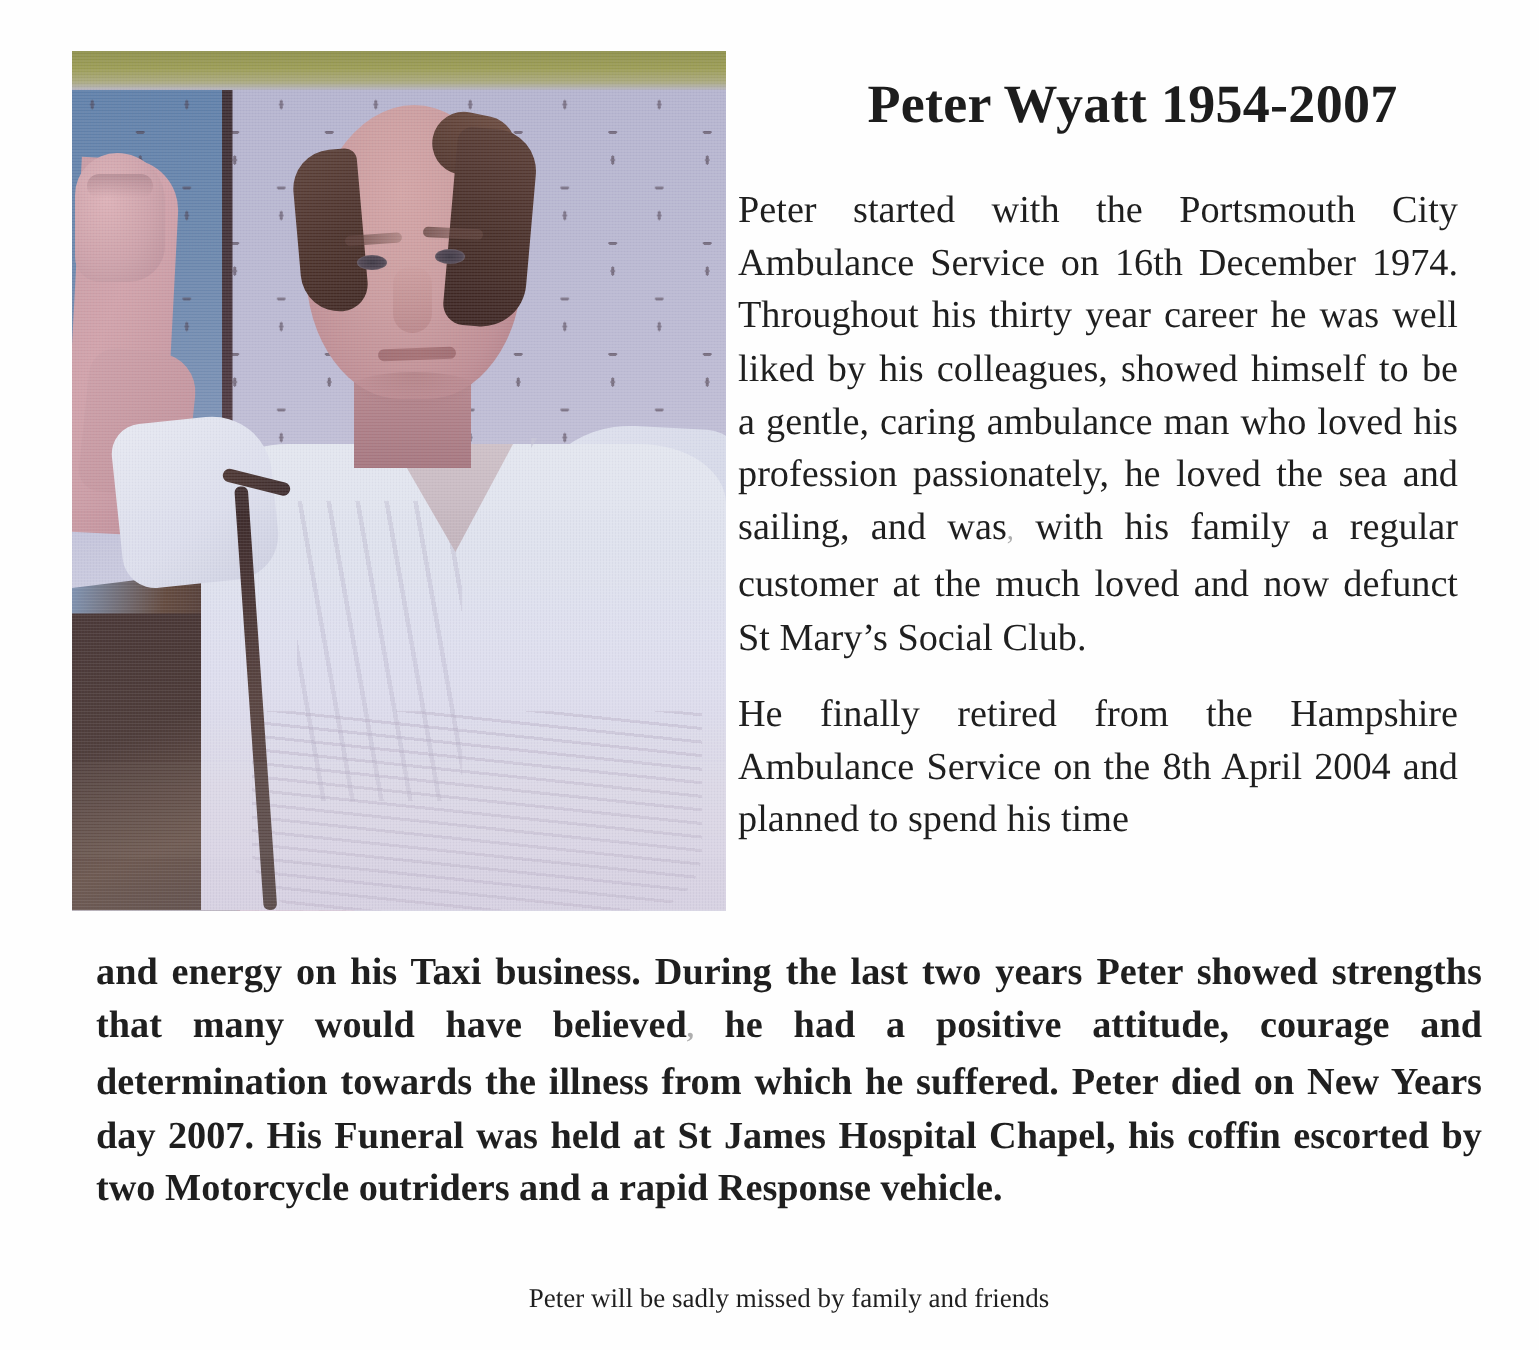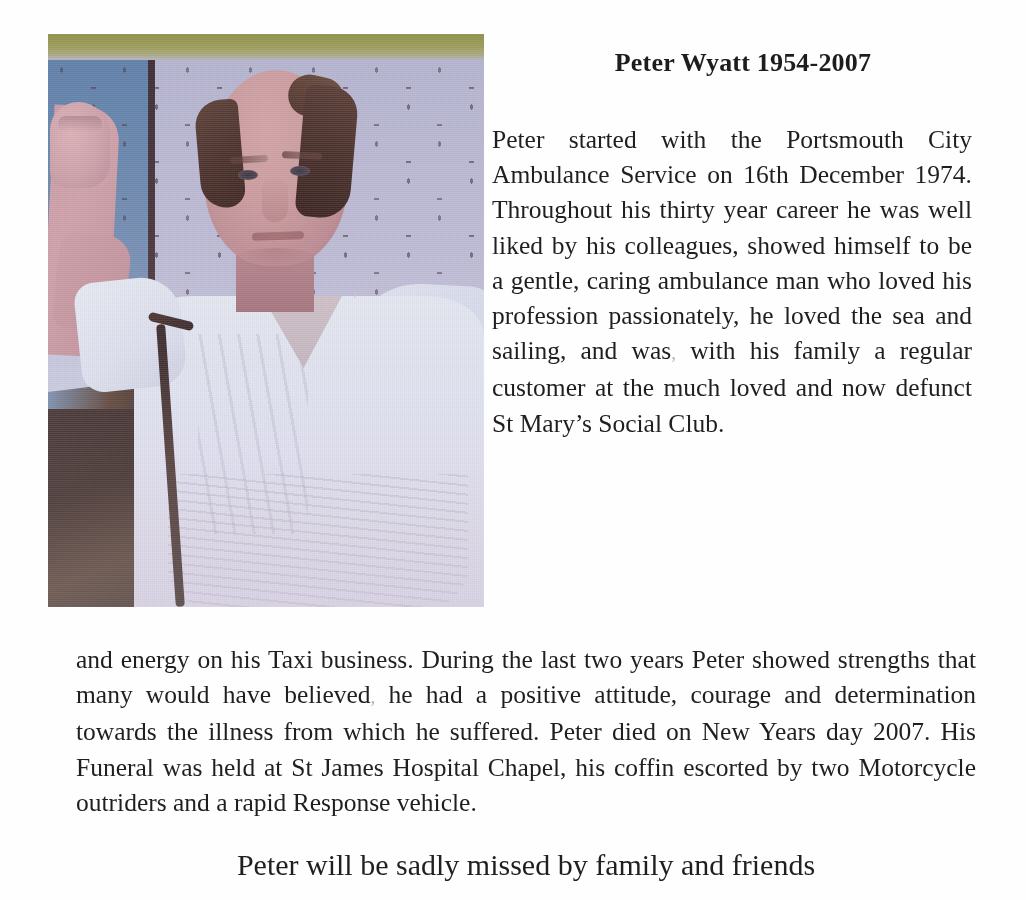--- a/index.html
+++ b/index.html
@@ -390,25 +390,25 @@
   }
   .photo-fade {
     position: absolute;
     inset: 0;
     background: linear-gradient(180deg, rgba(255,255,255,0) 55%, rgba(255,255,255,.18) 100%);
   }
 
   
   .title {
     position: absolute;
-    left: 496px;
+    left: 508px;
     top: 48px;
     width: 494px;
     text-align: center;
-    font-size: 26px;
+    font-size: 36px;
     font-weight: bold;
     color: #1d1d1d;
     letter-spacing: .2px;
   }
   .col {
     position: absolute;
     left: 492px;
     top: 122px;
     width: 480px;
     font-size: 25.5px;
@@ -424,29 +424,29 @@
     position: absolute;
     left: 64px;
     top: 630px;
     width: 924px;
     font-size: 25.5px;
     line-height: 35.2px;
     color: #1f1f1f;
     text-align: justify;
     text-justify: inter-word;
   }
-  .full p { margin: 12px; }
+  .full p { margin: 0; font-weight: bold; }
 
   .closing {
     position: absolute;
     left: 64px;
     top: 848px;
     width: 924px;
     text-align: center;
-    font-size: 30px;
+    font-size: 18px;
     line-height: 34px;
     color: #1f1f1f;
   }
   .artifact {
     color: #6d6d6d;
     opacity: .55;
     font-size: 19px;
   }
 </style>
 </head>
@@ -506,20 +506,21 @@
 
       <div class="photo-fade"></div>
       <div class="grain"></div>
     </div>
   </div>
 
   <div class="title">Peter Wyatt 1954-2007</div>
 
   <div class="col">
     <p><span>Peter started with the Portsmouth City Ambulance Service on 16th December 1974. Throughout his thirty year career he was well liked by his colleagues, showed himself to be a gentle, caring ambulance man who loved his profession passionately, he loved the sea and sailing, and was</span><span class="artifact">,</span> <span>with his family a regular customer at the much loved and now defunct St Mary’s Social Club.</span></p>
+    <p>He finally retired from the Hampshire Ambulance Service on the 8th April 2004 and planned to spend his time</p>
   </div>
 
   <div class="full">
     <p><span>and energy on his Taxi business. During the last two years Peter showed strengths that many would have believed</span><span class="artifact">,</span> <span>he had a positive attitude, courage and determination towards the illness from which he suffered. Peter died on New Years day 2007. His Funeral was held at St James Hospital Chapel, his coffin escorted by two Motorcycle outriders and a rapid Response vehicle.</span></p>
   </div>
 
   <div class="closing">Peter will be sadly missed by  family and friends</div>
 
 </div>
 

